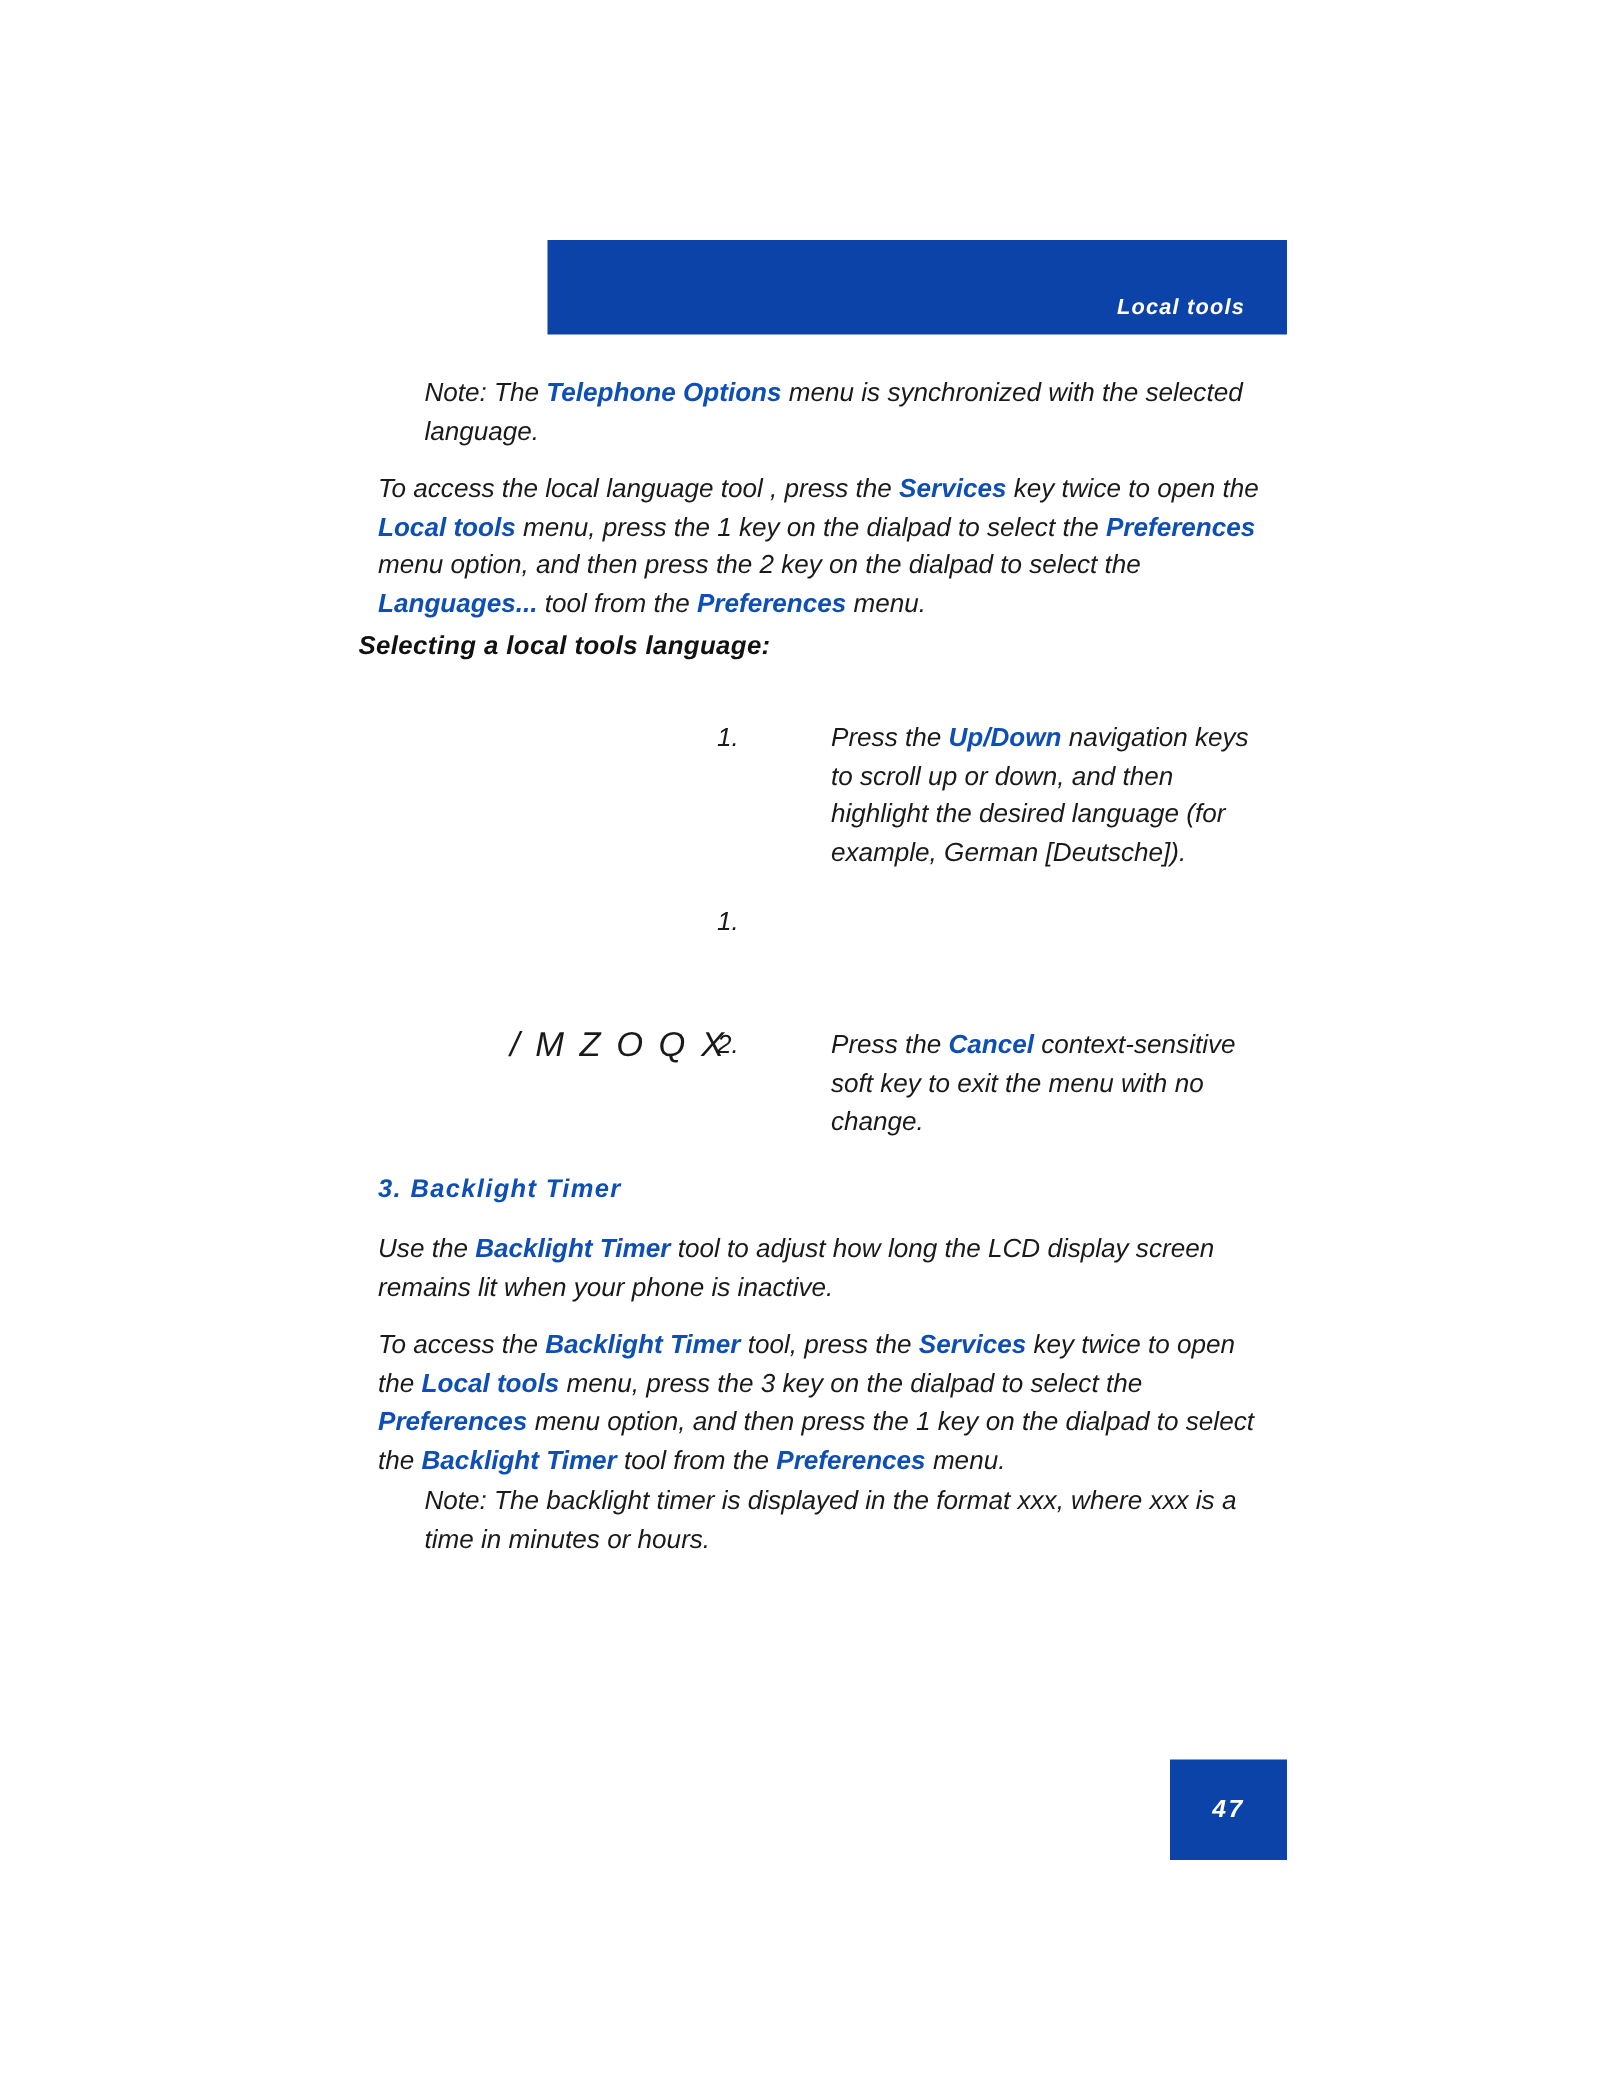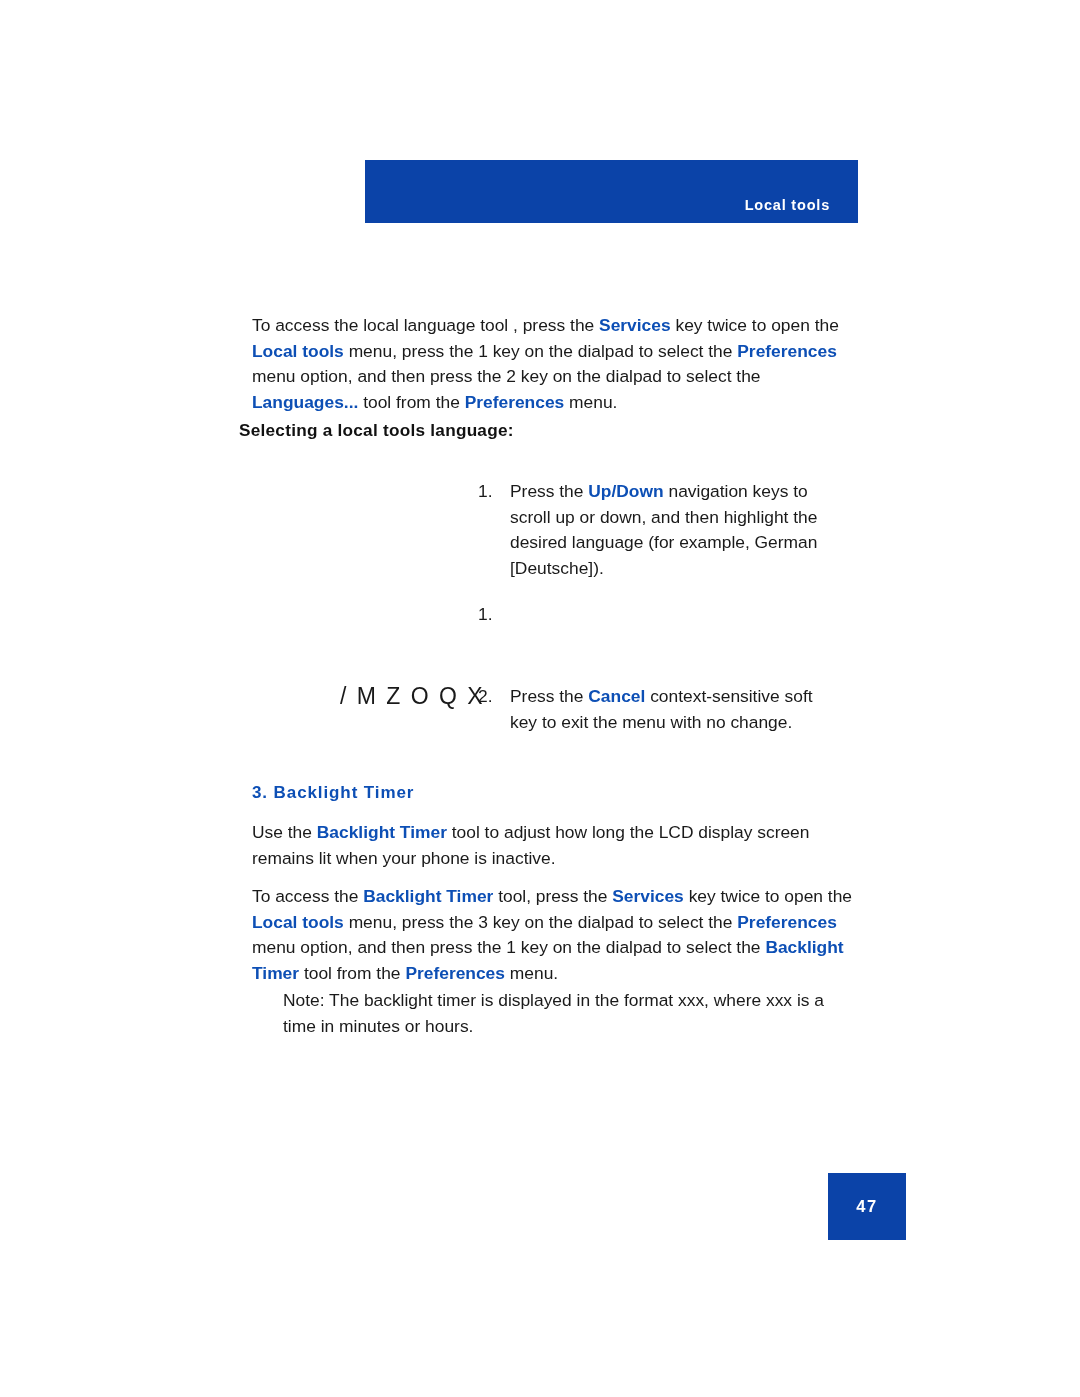--- a/index.html
+++ b/index.html
@@ -8,20 +8,21 @@
     background: #ffffff;
   }
   .page {
     position: relative;
     width: 1080px;
     height: 1277px;
     background: #ffffff;
     font-family: "Liberation Sans", sans-serif;
     color: #000000;
     overflow: hidden;
+    font-style: italic;
   }
 
   
   .header-band {
     position: absolute;
     left: 365px;
     top: 160px;
     width: 493px;
     height: 63px;
     background: #0B43A8;
@@ -66,21 +67,21 @@
   }
   .step .num {
     position: absolute;
     left: 0;
     top: 0;
     width: 30px;
     text-align: left;
   }
   .step .body {
     display: block;
-    margin-left: 32px;
+    margin-left: 76px;
   }
   .step-1 { left: 478px; top: 479px;  width: 360px; }
   .step-2 { left: 478px; top: 602px;  width: 360px; }
   .step-3 { left: 478px; top: 684px;  width: 360px; }
 
   .glyph-run {
     position: absolute;
     left: 340px;
     top: 684px;
     font-size: 23px;
@@ -110,38 +111,38 @@
   .page-num-box {
     position: absolute;
     left: 780px;
     top: 1173px;
     width: 78px;
     height: 67px;
     background: #0B43A8;
     display: flex;
     align-items: center;
     justify-content: center;
-    margin-left: 48px;
   }
   .page-num-box span {
     color: #ffffff;
     font-size: 16.5px;
     font-weight: bold;
     letter-spacing: 1.6px;
   }
 </style>
 </head>
 <body>
 
 <div class="page">
 
   <div class="header-band">
     <div class="header-band-label">Local tools</div>
   </div>
 
+  <div class="blk note-1"><span>Note:  The </span><b class="kw">Telephone Options</b><span> menu is synchronized with the selected language.</span></div>
 
   <div class="blk para-access"><span>To access the local language tool , press the </span><b class="kw">Services</b><span> key twice to open the </span><b class="kw">Local tools</b><span> menu, press the 1 key on the dialpad to select the </span><b class="kw">Preferences</b><span> menu option, and then press the 2 key on the dialpad to select the </span><b class="kw">Languages...</b><span> tool from the </span><b class="kw">Preferences</b><span> menu.</span></div>
 
   <div class="blk sub-head">Selecting a local tools language:</div>
 
   <div class="step step-1">
     <span class="num">1.</span>
     <span class="body"><span>Press the </span><b class="kw">Up/Down</b><span> navigation keys to scroll up or down, and then highlight the desired language (for example, German [Deutsche]).</span></span>
   </div>
 

